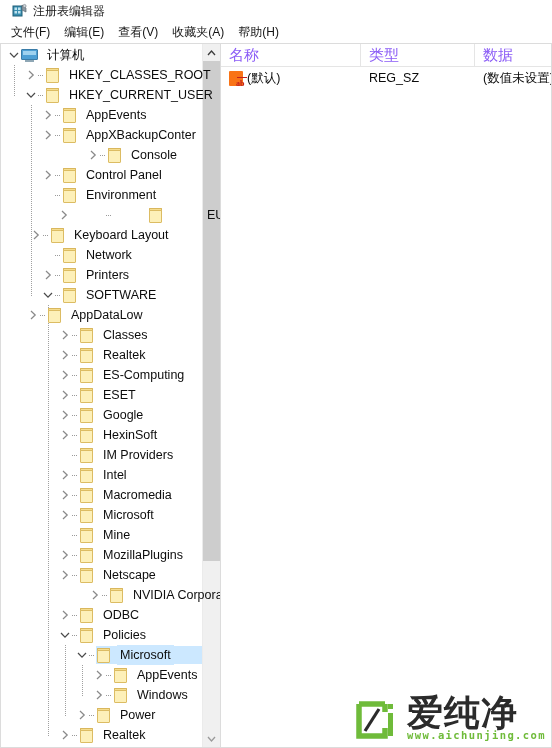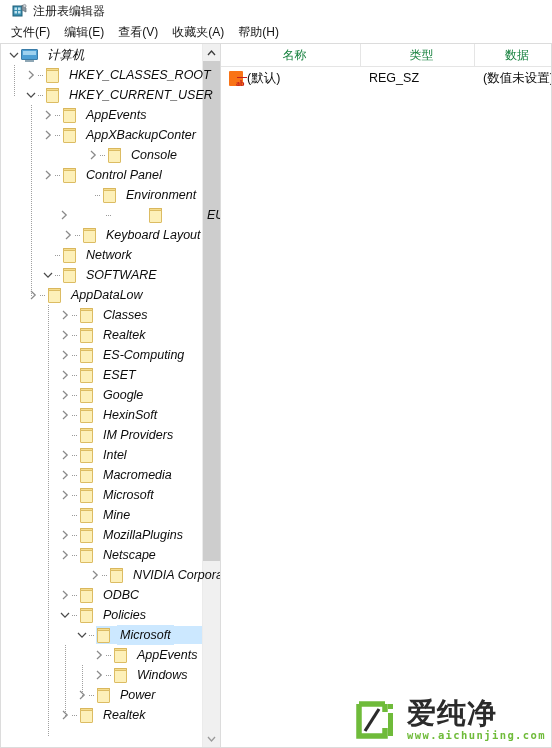--- a/index.html
+++ b/index.html
@@ -71,21 +71,20 @@
     border: 1px solid #dcdcdc;
     border-right: none;
     background: #ffffff;
     overflow: hidden;
   }
   .tree-scroll-area {
     position: absolute;
     left: 0; top: 0;
     width: 236px; height: 100%;
     overflow: hidden;
-    font-style: italic;
   }
   .tree {
     position: relative;
     padding-top: 1px;
     white-space: nowrap;
   }
   .tree-row {
     position: relative;
     height: 20px;
     display: flex; align-items: center;
@@ -220,29 +219,28 @@
     overflow: hidden;
     min-width: 0;
   }
   .col-headers {
     display: flex;
     height: 23px;
     background: #ffffff;
     border-bottom: 1px solid #e5e5e5;
   }
   .col-h {
-    font-size: 12px;
-    color: #15803d;
+    font-size: 15px;
+    color: #8b5cf6;
     line-height: 22px;
     padding-left: 8px;
     border-right: 1px solid #e5e5e5;
     white-space: nowrap;
     overflow: hidden;
     cursor: default;
-    text-align: center;
   }
   .col-h:last-child { border-right: none; }
   .val-row { display: flex; height: 22px; align-items: center; cursor: default; }
   .val-cell {
     font-size: 12.5px;
     color: #0c0c0c;
     line-height: 22px;
     padding-left: 8px;
     white-space: nowrap;
     overflow: hidden;
@@ -284,21 +282,21 @@
     pointer-events: none;
   }
   .wm-mark {
     width: 44px; height: 44px;
     position: relative;
     flex: 0 0 44px;
     margin-right: 8px;
   }
   .wm-text { display: flex; flex-direction: column; }
   .wm-cn {
-    font-size: 29px;
+    font-size: 36px;
     font-weight: bold;
     color: #2b2b2b;
     line-height: 32px;
     letter-spacing: 1px;
     font-family: "DejaVu Sans", sans-serif;
   }
   .wm-url {
     font-size: 10.5px;
     font-weight: bold;
     color: #6fbb3a;
@@ -438,69 +436,84 @@
                 </div>
                 <div class="conn"></div>
                 <div class="folder-ico">
                   <div class="tab"></div>
                   <div class="bodyf"></div>
                 </div>
                 <div class="tree-label">Control Panel</div>
               </div>
             </div>
             <div class="tree-row">
-              <div class="rowinner" style="padding-left: 40px; margin-left: 40px;">
-                <div class="twisty"></div>
-                <div class="conn"></div>
-                <div class="folder-ico">
-                  <div class="tab"></div>
-                  <div class="bodyf"></div>
-                </div>
-                <div class="tree-label">Environment</div>
-              </div>
-            </div>
-            <div class="tree-row">
-              <div class="rowinner" style="padding-left: 56px; gap: 35px;">
-                <div class="twisty">
-                  <svg width="10" height="10" viewBox="0 0 10 10">
-                    <path d="M3 1 L7.2 5 L3 9" fill="none" stroke="#8a8a8a" stroke-width="1.25"></path>
-                  </svg>
-                </div>
-                <div class="conn"></div>
-                <div class="folder-ico">
-                  <div class="tab"></div>
-                  <div class="bodyf"></div>
-                </div>
-                <div class="tree-label">EUDC</div>
-              </div>
-            </div>
-            <div class="tree-row">
-              <div class="rowinner" style="padding-left: 60px;">
-                <div class="twisty">
-                  <svg width="10" height="10" viewBox="0 0 10 10">
-                    <path d="M3 1 L7.2 5 L3 9" fill="none" stroke="#8a8a8a" stroke-width="1.25"></path>
-                  </svg>
-                </div>
-                <div class="conn"></div>
-                <div class="folder-ico">
-                  <div class="tab"></div>
-                  <div class="bodyf"></div>
-                </div>
-                <div class="tree-label">Keyboard Layout</div>
-              </div>
-            </div>
-            <div class="tree-row">
               <div class="rowinner" style="padding-left: 40px;">
                 <div class="twisty"></div>
                 <div class="conn"></div>
                 <div class="folder-ico">
                   <div class="tab"></div>
                   <div class="bodyf"></div>
                 </div>
+                <div class="tree-label">Environment</div>
+              </div>
+            </div>
+            <div class="tree-row">
+              <div class="rowinner" style="padding-left: 56px; gap: 35px;">
+                <div class="twisty">
+                  <svg width="10" height="10" viewBox="0 0 10 10">
+                    <path d="M3 1 L7.2 5 L3 9" fill="none" stroke="#8a8a8a" stroke-width="1.25"></path>
+                  </svg>
+                </div>
+                <div class="conn"></div>
+                <div class="folder-ico">
+                  <div class="tab"></div>
+                  <div class="bodyf"></div>
+                </div>
+                <div class="tree-label">EUDC</div>
+              </div>
+            </div>
+            <div class="tree-row">
+              <div class="rowinner" style="padding-left: 28px;">
+                <div class="twisty">
+                  <svg width="10" height="10" viewBox="0 0 10 10">
+                    <path d="M3 1 L7.2 5 L3 9" fill="none" stroke="#8a8a8a" stroke-width="1.25"></path>
+                  </svg>
+                </div>
+                <div class="conn"></div>
+                <div class="folder-ico">
+                  <div class="tab"></div>
+                  <div class="bodyf"></div>
+                </div>
+                <div class="tree-label">Keyboard Layout</div>
+              </div>
+            </div>
+            <div class="tree-row">
+              <div class="rowinner" style="padding-left: 40px;">
+                <div class="twisty"></div>
+                <div class="conn"></div>
+                <div class="folder-ico">
+                  <div class="tab"></div>
+                  <div class="bodyf"></div>
+                </div>
                 <div class="tree-label">Network</div>
+              </div>
+            </div>
+            <div class="tree-row">
+              <div class="rowinner" style="padding-left: 40px;">
+                <div class="twisty">
+                  <svg width="10" height="10" viewBox="0 0 10 10">
+                    <path d="M3 1 L7.2 5 L3 9" fill="none" stroke="#8a8a8a" stroke-width="1.25"></path>
+                  </svg>
+                </div>
+                <div class="conn"></div>
+                <div class="folder-ico">
+                  <div class="tab"></div>
+                  <div class="bodyf"></div>
+                </div>
+                <div class="tree-label">Printers</div>
               </div>
             </div>
             <div class="tree-row">
               <div class="rowinner" style="padding-left: 40px;">
                 <div class="twisty">
                   <svg width="10" height="10" viewBox="0 0 10 10">
                     <path d="M1 3 L5 7.2 L9 3" fill="none" stroke="#4a4a4a" stroke-width="1.25"></path>
                   </svg>
                 </div>
                 <div class="conn"></div>

